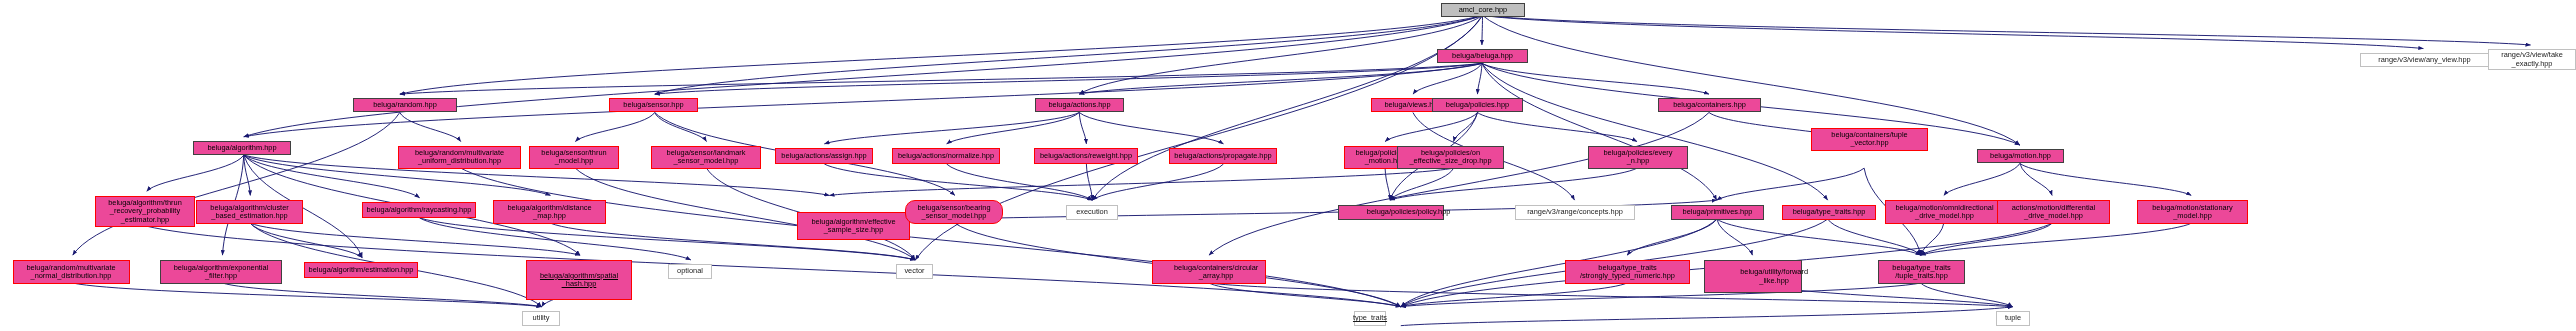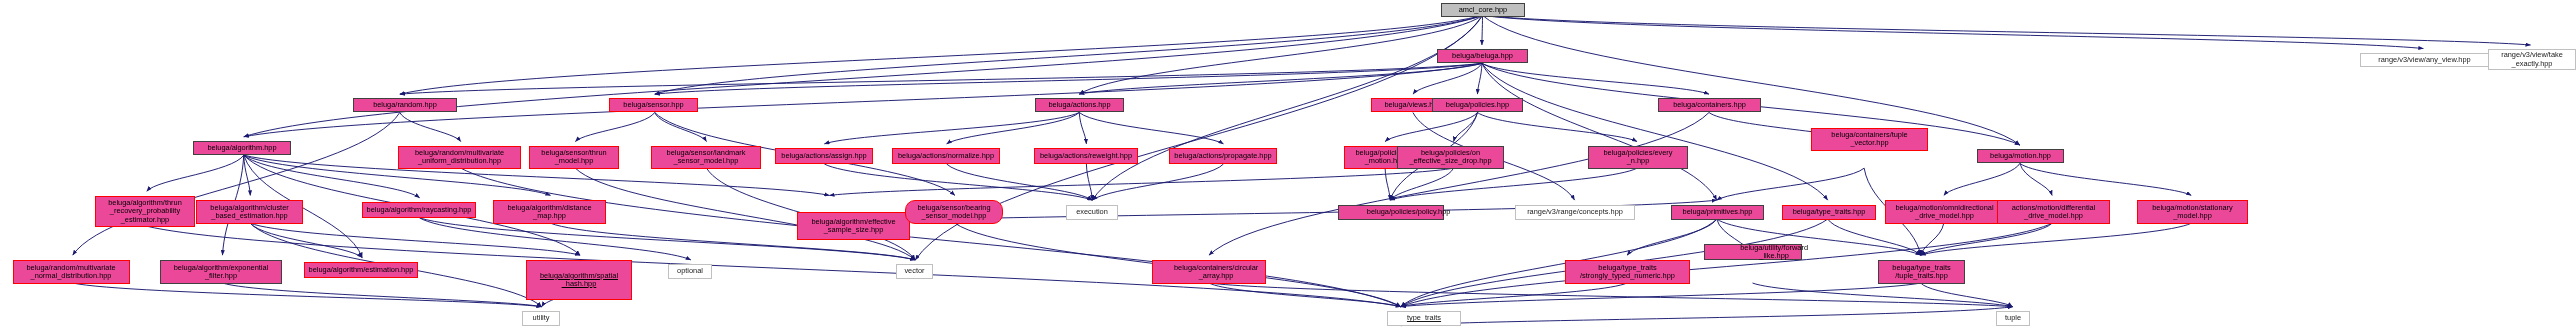--- a/index.html
+++ b/index.html
@@ -178,22 +178,22 @@
 _filter.hpp</div>
       <div class="node red" style="left: 304px; top: 262px; width: 114px; height: 16px;">beluga/algorithm/estimation.hpp</div>
       <div class="node red" style="left: 526px; top: 260px; width: 106px; height: 40px; text-decoration: underline;">beluga/algorithm/spatial
 _hash.hpp</div>
       <div class="node grey" style="left: 668px; top: 264px; width: 44px; height: 15px;">optional</div>
       <div class="node grey" style="left: 896px; top: 264px; width: 37px; height: 15px;">vector</div>
       <div class="node red" style="left: 1152px; top: 260px; width: 114px; height: 24px; padding-left: 16px;">beluga/containers/circular
 _array.hpp</div>
       <div class="node red" style="left: 1565px; top: 260px; width: 125px; height: 24px;">beluga/type_traits
 /strongly_typed_numeric.hpp</div>
-      <div class="node dark" style="left: 1704px; top: 244px; width: 98px; height: 16px; padding-left: 44px;">beluga/utility/forward
+      <div class="node dark" style="left: 1704px; top: 260px; width: 98px; height: 33px; padding-left: 44px;">beluga/utility/forward
 _like.hpp</div>
       <div class="node dark" style="left: 1878px; top: 260px; width: 87px; height: 24px;">beluga/type_traits
 /tuple_traits.hpp</div>
-      <div class="node grey" style="left: 1387px; top: 311px; width: 74px; height: 15px; text-decoration: underline;">type_traits</div>
+      <div class="node grey" style="left: 1354px; top: 311px; width: 32px; height: 15px; text-decoration: underline;">type_traits</div>
       <div class="node grey" style="left: 1996px; top: 311px; width: 34px; height: 15px;">tuple</div>
       <div class="node grey" style="left: 522px; top: 311px; width: 38px; height: 15px;">utility</div>
     </div>
 </div>
 
 
 </body></html>

